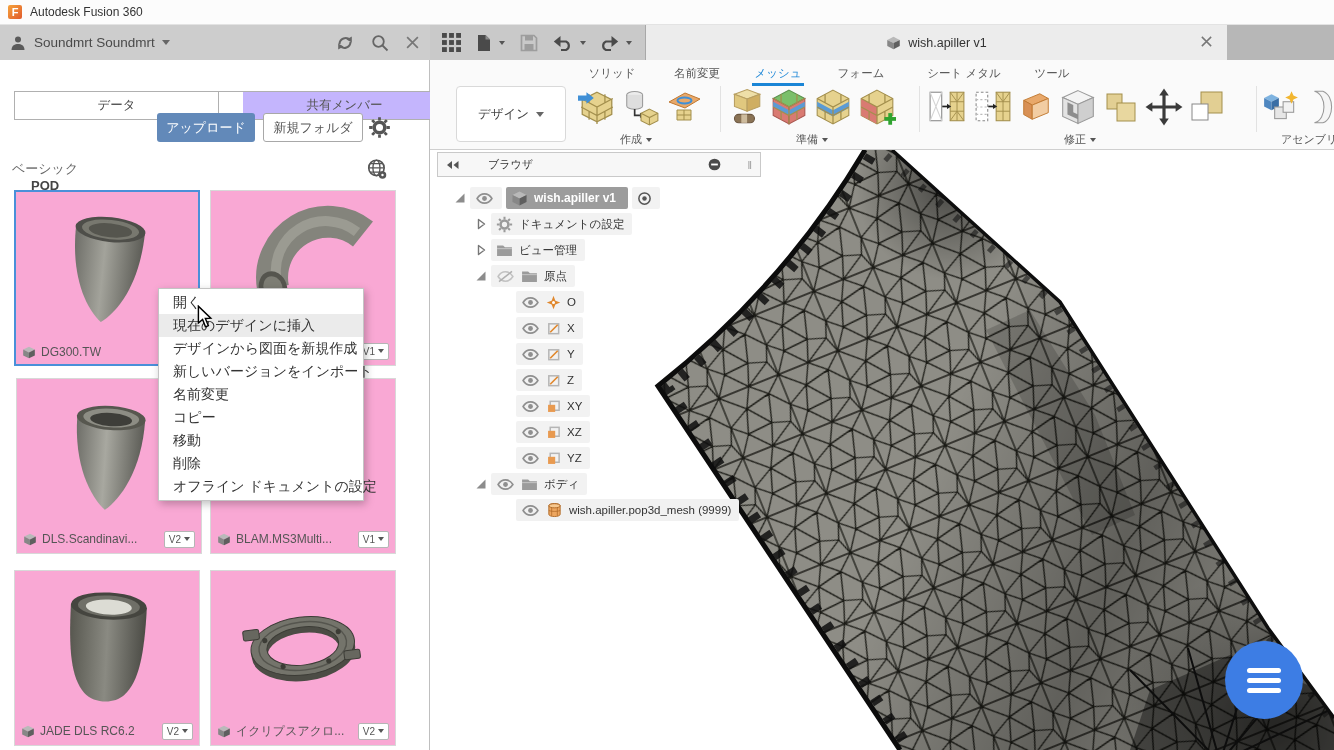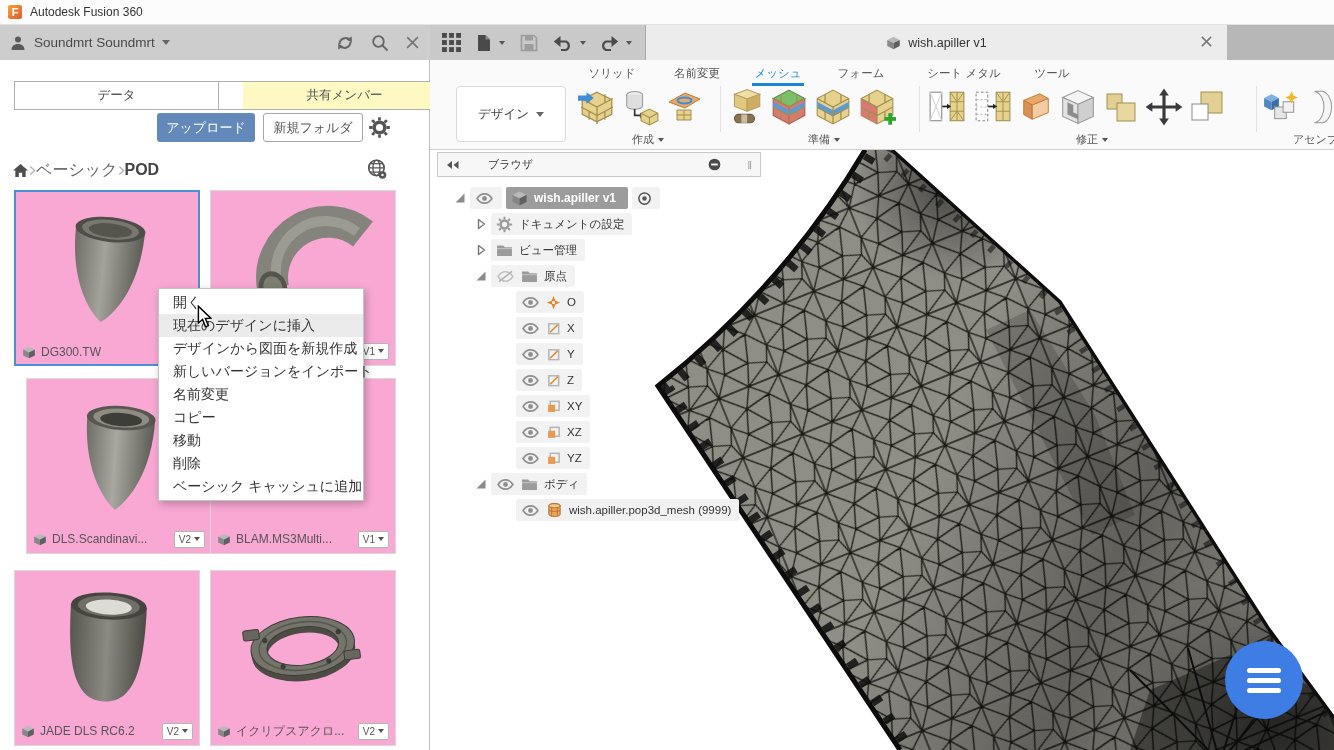--- a/index.html
+++ b/index.html
@@ -15,29 +15,29 @@
             display:flex;align-items:center;padding-left:8px;box-sizing:border-box;}
   #fusion-logo{width:14px;height:14px;background:linear-gradient(135deg,#f6a33c,#e05a2b);border-radius:2px;
                color:#fff;font-size:11px;font-weight:bold;text-align:center;line-height:14px;}
   #win-title{margin-left:8px;font-size:12px;color:#333;}
 
   
   #left-panel{left:0;top:25px;width:430px;height:725px;background:#fff;border-right:1px solid #bfbfbf;box-sizing:border-box;}
   #panel-header{left:0;top:0;width:430px;height:35px;background:#cdcdcd;display:flex;align-items:center;padding:0 10px;box-sizing:border-box;}
   #account-name{margin-left:8px;font-size:13.5px;color:#4a4a4a;}
   .ph-ic{margin-left:16px;}
-  #seg-tabs{left:14px;top:56px;width:433px;height:29px;display:flex;border:1px solid #b0b0b0;box-sizing:border-box;gap:24px;}
-  .seg{flex:1;display:flex;align-items:center;justify-content:center;font-size:12.5px;color:#555;background:#fef9c3;}
+  #seg-tabs{left:14px;top:66px;width:433px;height:29px;display:flex;border:1px solid #b0b0b0;box-sizing:border-box;gap:24px;}
+  .seg{flex:1;display:flex;align-items:center;justify-content:center;font-size:12.5px;color:#555;background:#c4b5fd;}
   .seg.active{background:#fff;color:#444;border-right:1px solid #b0b0b0;}
   #upload-btn{left:157px;top:88px;width:98px;height:29px;background:#6289b9;border-radius:3px;color:#fff;
               font-size:13px;display:flex;align-items:center;justify-content:center;}
   #newfolder-btn{left:263px;top:88px;width:100px;height:29px;background:#fff;border:1px solid #a8a8a8;border-radius:3px;
               color:#555;font-size:13px;display:flex;align-items:center;justify-content:center;box-sizing:border-box;}
   #panel-gear{left:368px;top:91px;}
-  #breadcrumb{left:12px;top:135px;height:20px;display:flex;align-items:center;font-size:16px;color:#666;}
+  #breadcrumb{left:12px;top:135px;height:20px;display:flex;align-items:center;font-size:13px;color:#666;flex-direction:column;}
   #crumb-pod{color:#444;font-weight:bold;}
   #globe-ic{left:366px;top:133px;}
 
   .tile{position:absolute;width:186px;height:176px;background:#f9a8d4;border:1px solid #d8d8d8;box-sizing:border-box;}
   .tile.selected{border:2px solid #4a90d9;}
   .tile-img{height:148px;display:flex;align-items:center;justify-content:center;}
   .tile-label{height:24px;display:flex;align-items:center;gap:5px;padding:0 6px;}
   .tile-name{font-size:12px;color:#555;white-space:nowrap;overflow:hidden;text-overflow:ellipsis;flex:1;}
   .ver-box{border:1px solid #b5b5b5;border-radius:2px;font-size:10px;color:#555;padding:2px 4px;
            display:flex;align-items:center;gap:3px;background:#fff;}
@@ -60,21 +60,21 @@
 
   
   #ribbon{left:430px;top:60px;width:904px;height:90px;background:#fafafa;border-bottom:1px solid #cfcfcf;
           box-sizing:border-box;overflow:hidden;}
   #design-btn{left:26px;top:26px;width:110px;height:56px;background:#fff;border:1px solid #d9d9d9;border-radius:4px;
               display:flex;align-items:center;justify-content:center;gap:7px;font-size:12.5px;color:#444;box-sizing:border-box;}
   .rtab{position:absolute;top:6px;transform:translateX(-50%);font-size:11.5px;color:#555;white-space:nowrap;}
   .rtab.active{color:#1a85d6;}
   #rtab-underline{left:322px;top:23px;width:52px;height:3px;background:#1a85d6;}
   .rgroup{position:absolute;top:28px;display:flex;align-items:flex-start;gap:6px;}
-  .glabel{position:absolute;top:72px;font-size:11px;color:#555;display:flex;align-items:center;gap:4px;white-space:nowrap;margin-left:12px;}
+  .glabel{position:absolute;top:72px;font-size:11px;color:#555;display:flex;align-items:center;gap:4px;white-space:nowrap;}
   .gsep{position:absolute;top:26px;height:46px;width:1px;background:#e2e2e2;}
 
   
   #viewport{left:430px;top:150px;width:904px;height:600px;background:#fff;overflow:hidden;}
   #browser-header{left:7px;top:2px;width:324px;height:25px;background:#f7f7f7;border:1px solid #c9c9c9;
                   display:flex;align-items:center;padding:0 8px;box-sizing:border-box;z-index:10;gap:20px;}
   #browser-title{font-size:11px;color:#333;margin-left:8px;flex:1;}
   #browser-grip{color:#999;font-size:11px;margin-left:6px;}
   .trow{position:absolute;display:flex;align-items:center;height:24px;gap:4px;z-index:10;}
   .pill{display:flex;align-items:center;gap:6px;background:rgba(241,241,241,0.92);border-radius:2px;
@@ -414,21 +414,21 @@
             <use href="#i-cube3d"></use>
           </svg>
         <span class="tile-name"></span>
         <span class="ver-box">
             <span>V1</span>
             <span class="caret sm"></span>
           </span>
       </div>
     </div>
 
-    <div class="tile" style="left:26px;top:353px;">
+    <div class="tile" style="left:16px;top:353px;">
       <div class="tile-img">
         <svg width="184" height="146" viewBox="0 0 184 146">
           <defs>
               <linearGradient id="pg2" x1="0" y1="0" x2="1" y2="0">
             <stop offset="0" stop-color="#6e6e68"></stop>
                 <stop offset="0.45" stop-color="#a8a8a0"></stop>
                 <stop offset="1" stop-color="#5c5c56"></stop>
               </linearGradient>
             </defs>
           <g transform="rotate(4 92 70)">
@@ -873,20 +873,20 @@
 
   <div id="context-menu" class="abs">
     <div class="cm-item">開く</div>
     <div class="cm-item hl">現在のデザインに挿入</div>
     <div class="cm-item">デザインから図面を新規作成</div>
     <div class="cm-item">新しいバージョンをインポート</div>
     <div class="cm-item">名前変更</div>
     <div class="cm-item">コピー</div>
     <div class="cm-item">移動</div>
     <div class="cm-item">削除</div>
-    <div class="cm-item">ベーシック キャッシュに追加</div>
+    <div class="cm-item">オフライン ドキュメントの設定</div>
   </div>
 
   <svg id="cursor" class="abs" width="18" height="24" viewBox="0 0 14 20">
       <use href="#i-cursor"></use>
     </svg>
 
 </div>
 
 </body></html>

